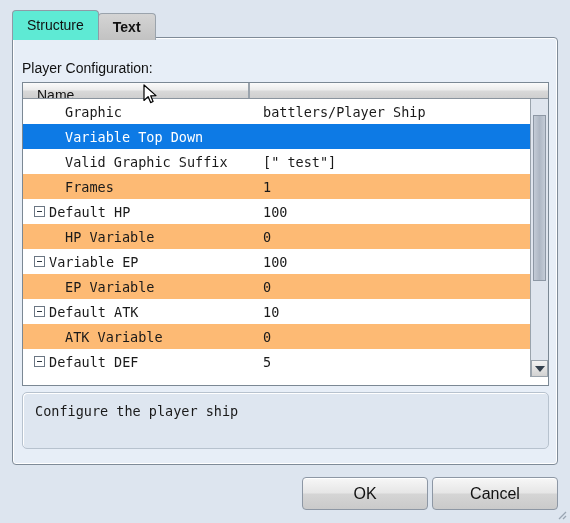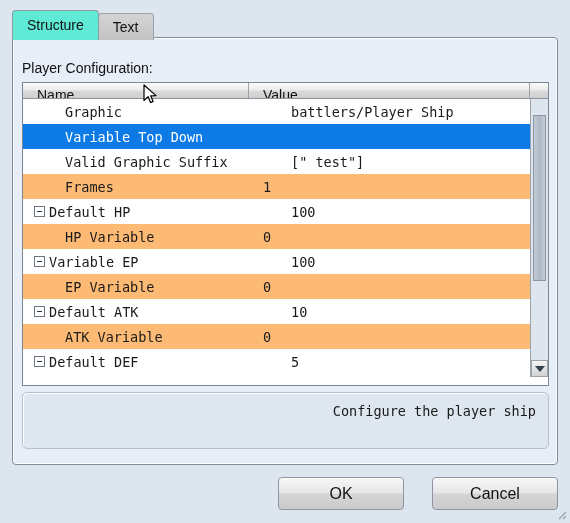--- a/index.html
+++ b/index.html
@@ -46,20 +46,21 @@
     line-height: 29px;
     border-color: #8e9aa6;
     position: relative;
     z-index: 3;
   }
   .tab.inactive {
     background: linear-gradient(to bottom, #d4d4d4 0%, #c2c2c2 100%);
     border-color: #9aa3ac;
     position: relative;
     z-index: 2;
+    font-weight: bold;
   }
 
   
   .tabpanel {
     position: absolute;
     left: 12px;
     top: 37px;
     width: 546px;
     height: 428px;
     background: #e7eef7;
@@ -121,21 +122,21 @@
     overflow: hidden;
   }
   .row {
     display: flex;
     height: 25px;
     box-sizing: border-box;
     align-items: center;
     font-family: "DejaVu Sans Mono", monospace;
     font-size: 13.5px;
   }
-  .row.odd  { background: #ffffff; gap: 28px; }
+  .row.odd  { background: #ffffff; }
   .row.even { background: #fdba74; }
   .row.selected { background: #0d7ae5; color: #ffffff; }
 
   .cell-name {
     width: 226px;
     box-sizing: border-box;
     display: flex;
     align-items: center;
     white-space: nowrap;
     overflow: hidden;
@@ -229,30 +230,29 @@
     background: #dee6f0;
     border: 1px solid #b7c2ce;
     border-radius: 5px;
     box-sizing: border-box;
     box-shadow: inset 1px 1px 0 #ffffff;
     padding: 10px 12px;
     font-family: "DejaVu Sans Mono", monospace;
     font-size: 13.5px;
     color: #1a1a1a;
     z-index: 4;
-    text-align: right;
   }
 
   
   .btnbar {
     position: absolute;
     right: 12px;
     top: 477px;
     display: flex;
-    gap: 28px;
+    gap: 4px;
     z-index: 4;
     align-items: center;
   }
   .btn {
     width: 126px;
     height: 33px;
     background: linear-gradient(to bottom, #f7f7f7 0%, #e6e6e6 48%, #d5d5d5 52%, #cacaca 100%);
     border: 1px solid #8d97a4;
     border-radius: 4px;
     font-family: "Liberation Sans", sans-serif;
@@ -295,21 +295,20 @@
     <span>Text</span>
   </div>
 </div>
 
 <div class="section-label">Player Configuration:</div>
 
 <div class="tree-wrap">
 
   <div class="tree-header">
     <div class="th name">Name</div>
-    <div class="th value">Value</div>
     <div class="th-corner"></div>
   </div>
 
   <div class="tree-body">
     <div id="rows-host">
         <div class="row odd">
           <div class="cell-name indent-1">
             <span class="expander-spacer"></span>
             <span>Graphic</span>
           </div>

